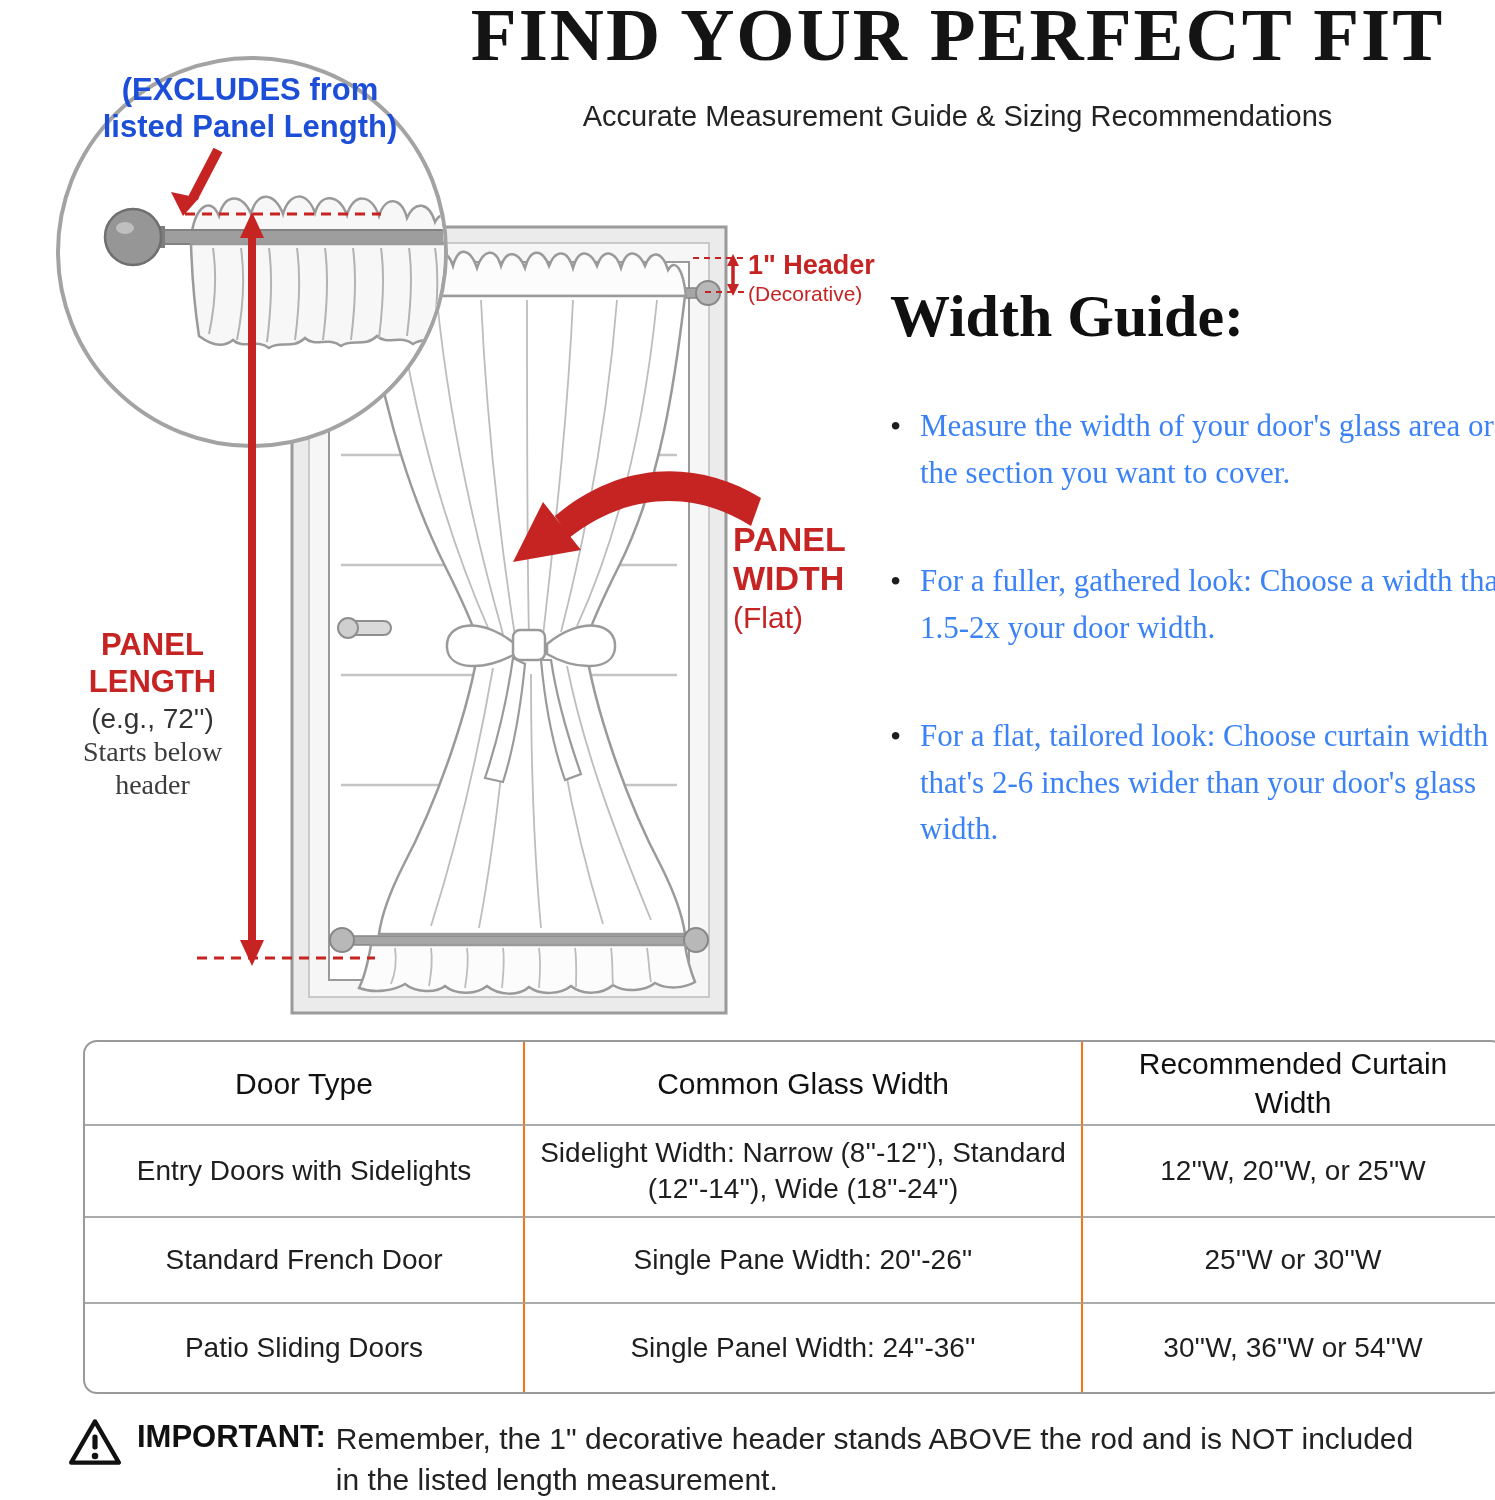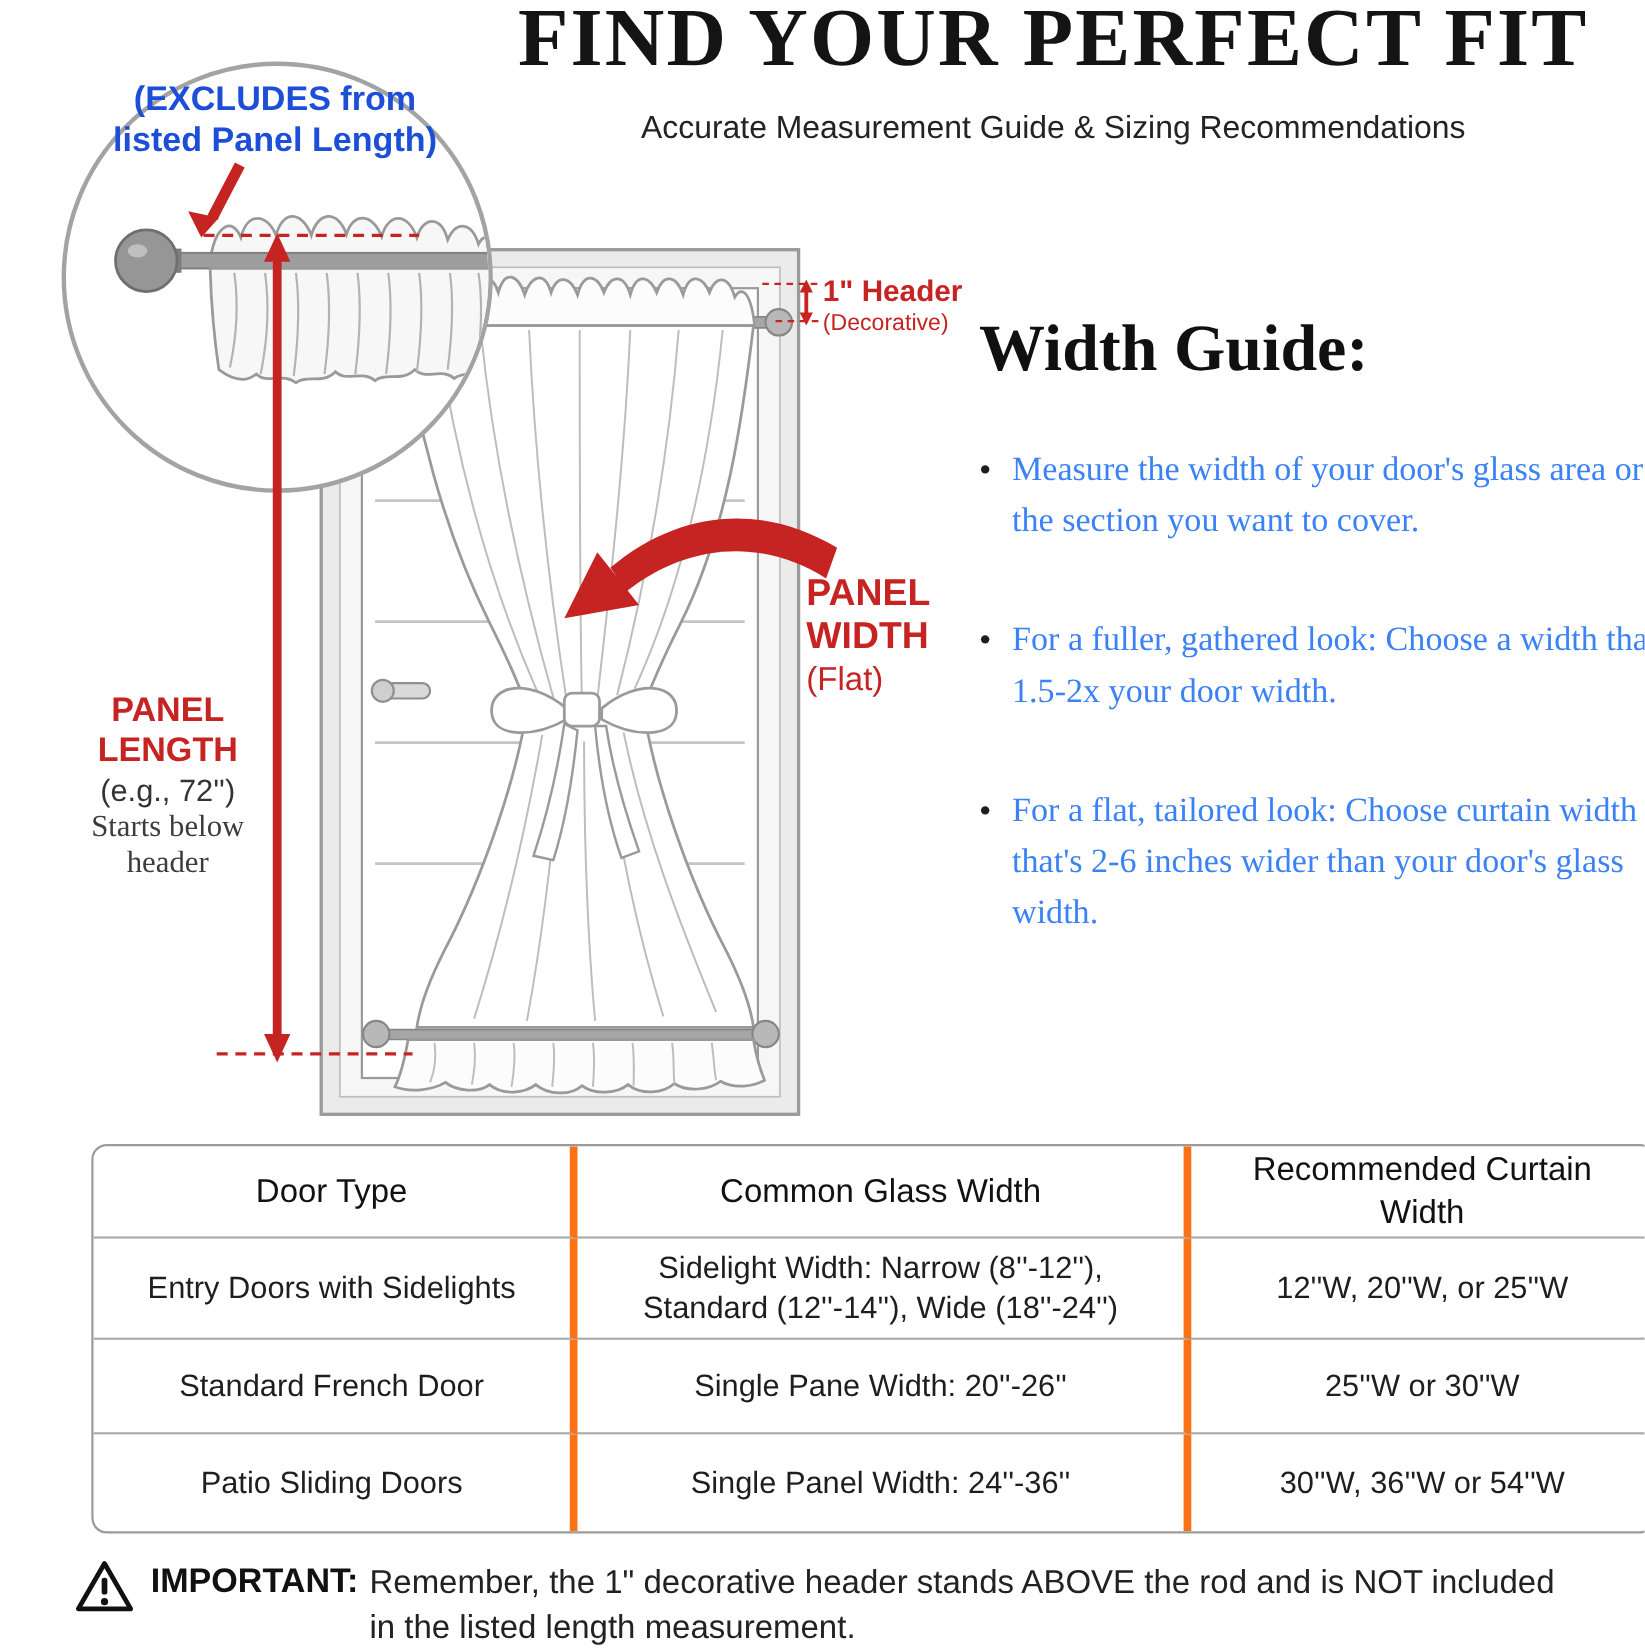--- a/index.html
+++ b/index.html
@@ -50,21 +50,21 @@
   }
   
   .size-table {
     position:absolute; left:38px; top:1040px; width:1418px;
     display:grid; grid-template-columns:440px 558px 1fr;
     grid-template-rows:84px 92px 86px 88px;
     border:2px solid #9a9a9a; border-radius:14px; overflow:hidden; background:#fff;
   }
   .cell {
     display:flex; align-items:center; justify-content:center; text-align:center;
-    border-right:7px solid #f97316; border-bottom:2px solid #ababab;
+    border-right:2px solid #f97316; border-bottom:2px solid #ababab;
     padding:6px 14px; font-size:28px; color:#1e1e1e; line-height:1.3;
   }
   .cell:nth-child(3n) { border-right:none; }
   .cell:nth-child(n+10) { border-bottom:none; }
   .cell.head { font-size:30px; color:#111; }
   
   .important { position:absolute; left:24px; top:1412px; width:1430px; display:flex; align-items:flex-start; }
   .important .warn-svg { flex:0 0 auto; margin-top:6px; }
   .important-label { font-weight:700; font-size:31px; color:#111; white-space:nowrap; margin:7px 10px 0 16px; }
   .important-text { font-size:30px; color:#222; width:1080px; line-height:1.35; margin-top:7px; }

